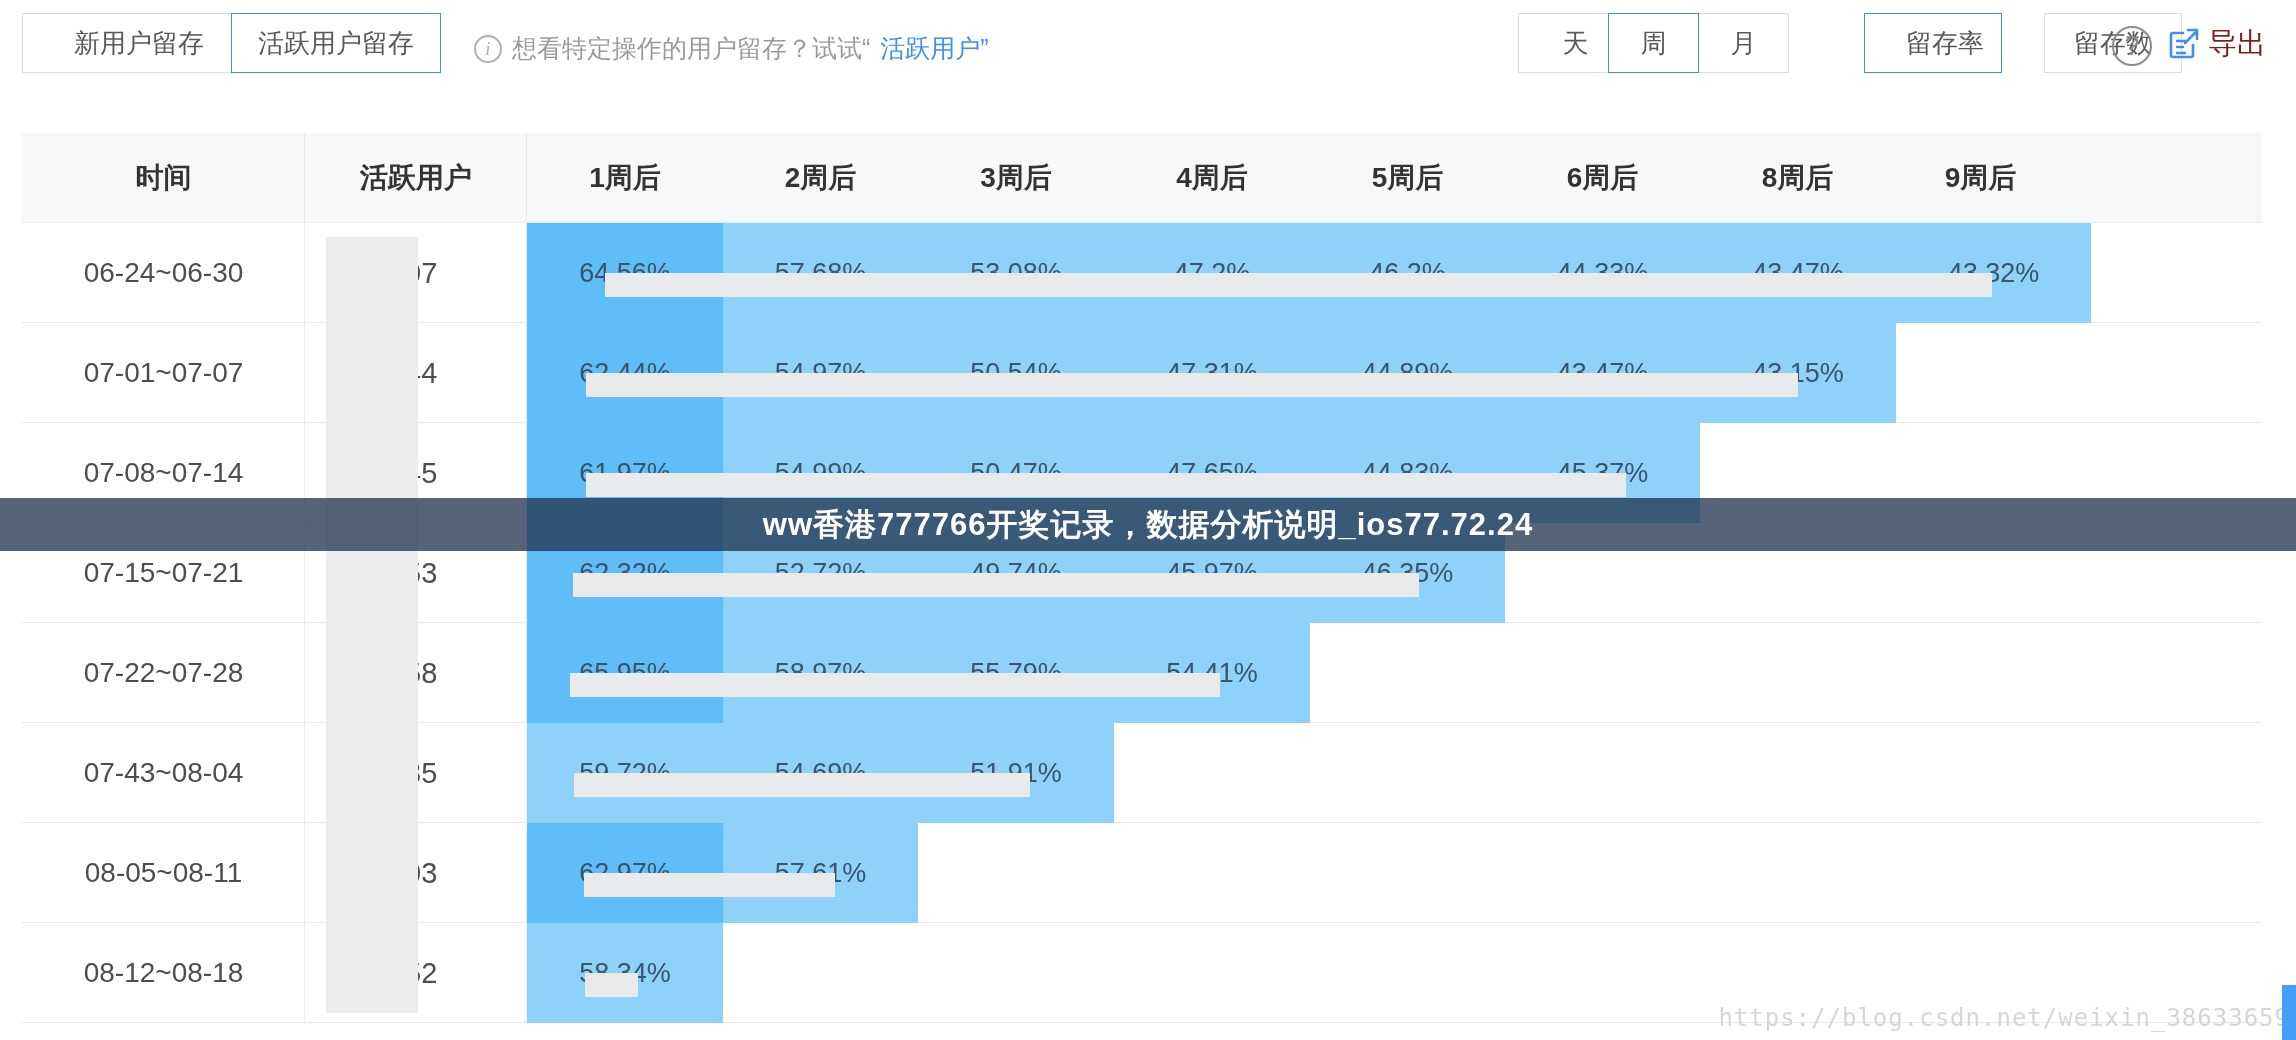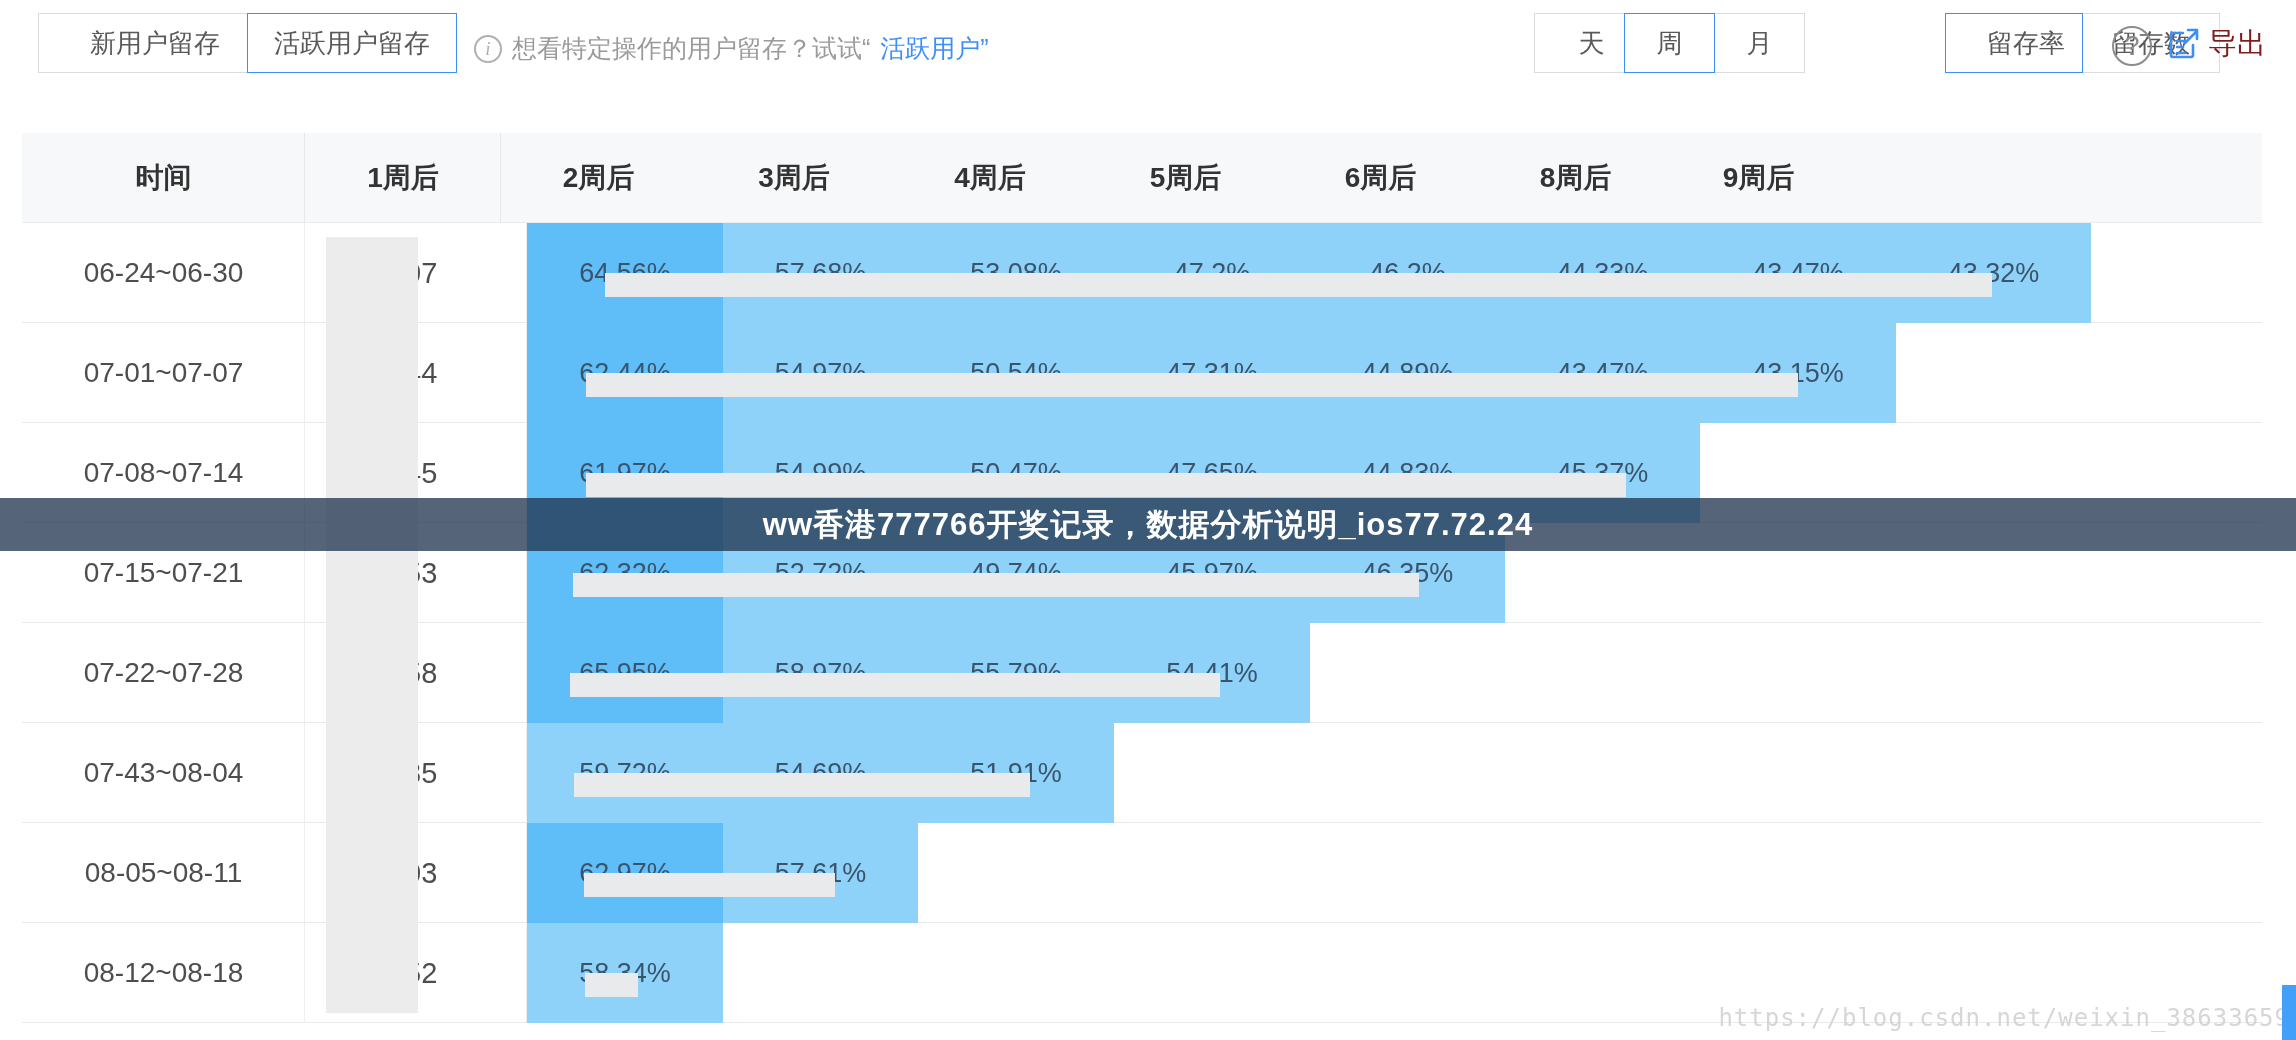--- a/index.html
+++ b/index.html
@@ -13,27 +13,27 @@
 
   
   .toolbar { position:absolute; left:0; top:0; width:2296px; height:97px; background:#fff; }
   .seg-group { position:absolute; top:13px; display:flex; height:60px; }
   .seg-btn {
     display:flex; align-items:center; justify-content:center;
     background:#fff; border:1px solid #dcdcdc; color:#595959;
     font-size:26px; cursor:pointer; margin-left:-1px; position:relative;
     white-space:nowrap;
   }
-  .seg-btn:first-child { margin-left:16px;padding-left:24px; }
+  .seg-btn:first-child { margin-left:0;padding-left:24px; }
   .seg-btn.selected { border:1px solid #3e8ef7; z-index:2; }
   #tabs-group { left:22px; }
   #tabs-group .seg-btn { width:210px; }
   #period-group { left:1518px; }
   #period-group .seg-btn { width:91px; }
-  #metric-group { left:1929px; }
+  #metric-group { left:1864px;gap:43px; }
   #metric-group .seg-btn { width:138px; }
 
   .info { position:absolute; left:474px; top:0; height:97px; display:flex; align-items:center; gap:10px;
           font-size:25px; color:#9a9a9a; }
   .info-icon {
     width:28px; height:28px; border:2px solid #b0b0b0; border-radius:50%;
     display:inline-flex; align-items:center; justify-content:center;
     font-size:19px; color:#b0b0b0; font-style:italic; font-family:"Liberation Serif",serif;
   }
   .info a { color:#3e8ef7; text-decoration:none; cursor:pointer; }
@@ -130,20 +130,21 @@
           <path d="M22 3 h9 v9 M30.5 4.5 L19 16" fill="none" stroke="#3e8ef7" stroke-width="2.6" stroke-linecap="round" stroke-linejoin="round"></path>
         </svg>
       </span>
       <span>导出</span>
     </div>
   </div>
 
   <div class="table">
     <div class="thead">
         <div class="th" style="width: 283px;">时间</div>
+        <div class="th" style="width: 222px;">活跃用户</div>
         <div class="th" style="width: 196px;">1周后</div>
         <div class="th" style="width: 195px;">2周后</div>
         <div class="th" style="width: 196px;">3周后</div>
         <div class="th" style="width: 196px;">4周后</div>
         <div class="th" style="width: 195px;">5周后</div>
         <div class="th" style="width: 195px;">6周后</div>
         <div class="th" style="width: 195px;">8周后</div>
         <div class="th" style="width: 171px;">9周后</div>
       </div>
     <div id="tbody">

